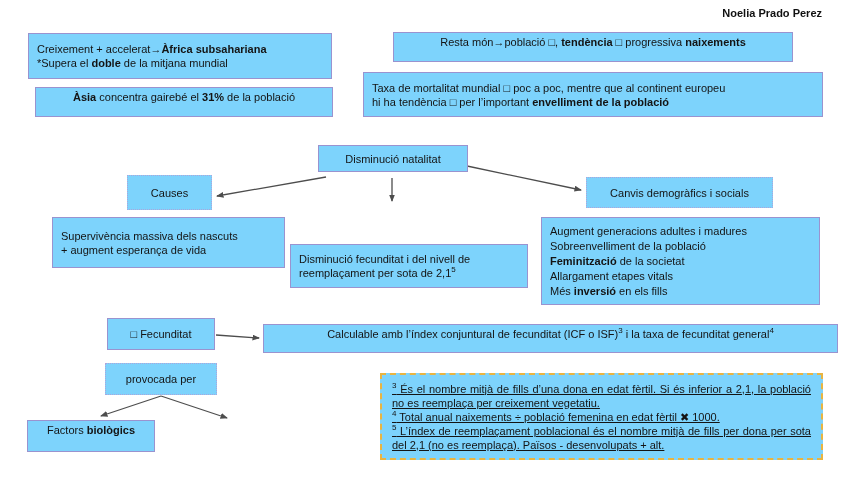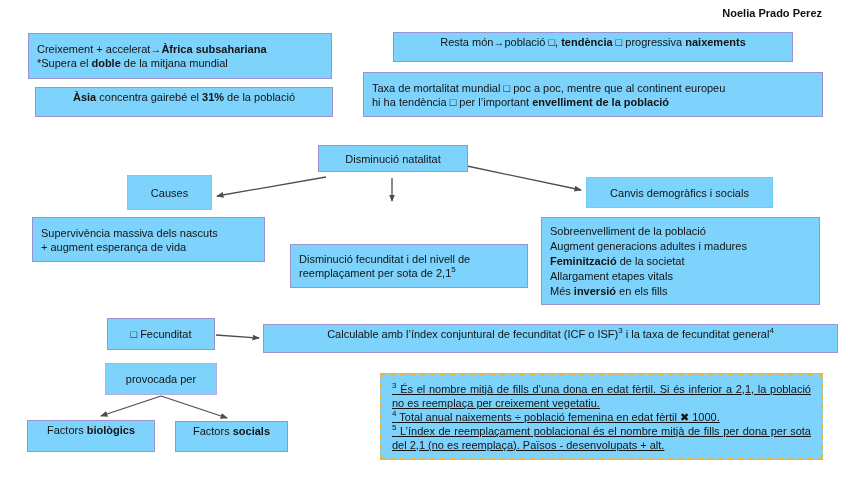--- a/index.html
+++ b/index.html
@@ -73,33 +73,33 @@
 
   <div class="box dotted center" style="left:127px;top:175px;width:85px;height:35px">
     <span>Causes</span>
   </div>
 
 
   <div class="box dotted center" style="left:586px;top:177px;width:187px;height:31px">
     <span>Canvis demogràfics i socials</span>
   </div>
 
-  <div class="box" style="left:32px;top:217px;width:233px;height:45px">
+  <div class="box" style="left:52px;top:217px;width:233px;height:51px">
     <div><span>Supervivència massiva dels nascuts</span></div>
     <div><span>+ augment esperança de vida</span></div>
   </div>
 
   <div class="box" style="left:290px;top:244px;width:238px;height:44px">
     <div><span>Disminució fecunditat i del nivell de</span></div>
     <div><span>reemplaçament per sota de 2,1</span><sup>5</sup></div>
   </div>
 
   <div class="box" style="left:541px;top:217px;width:279px;height:88px;line-height:15px">
+    <div><span>Augment generacions adultes i madures</span></div>
     <div><span>Sobreenvelliment de la població</span></div>
-    <div><span>Augment generacions adultes i madures</span></div>
     <div><b>Feminització</b><span> de la societat</span></div>
     <div><span>Allargament etapes vitals</span></div>
     <div><span>Més </span><b>inversió</b><span> en els fills</span></div>
   </div>
 
   <div class="box center" style="left:107px;top:318px;width:108px;height:32px">
     <span>□ Fecunditat</span>
   </div>
 
   <div class="box center" style="left:263px;top:324px;width:575px;height:29px;flex-direction:row">
@@ -107,23 +107,20 @@
   </div>
 
   <div class="box dotted center" style="left:105px;top:363px;width:112px;height:32px">
     <span>provocada per</span>
   </div>
 
   <div class="box center" style="left:27px;top:420px;width:128px;height:32px;flex-direction:row">
     <div><span>Factors </span><b>biològics</b></div>
   </div>
 
-  <div class="box center" style="left:175px;top:421px;width:113px;height:31px;flex-direction:row">
-    <div><span>Factors </span><b>socials</b></div>
-  </div>
 
   <div class="box fnote" style="left:380px;top:373px;width:443px;height:87px">
     <p><sup>3</sup><span> És el nombre mitjà de fills d’una dona en edat fèrtil. Si és inferior a 2,1, la població no es reemplaça per creixement vegetatiu.</span></p>
     <p><sup>4</sup><span> Total anual naixements ÷ població femenina en edat fèrtil ✖ 1000.</span></p>
     <p><sup>5</sup><span> L’índex de reemplaçament poblacional és el nombre mitjà de fills per dona per sota del 2,1 (no es reemplaça). Països - desenvolupats + alt.</span></p>
   </div>
 
 </div>
 
 </body></html>

